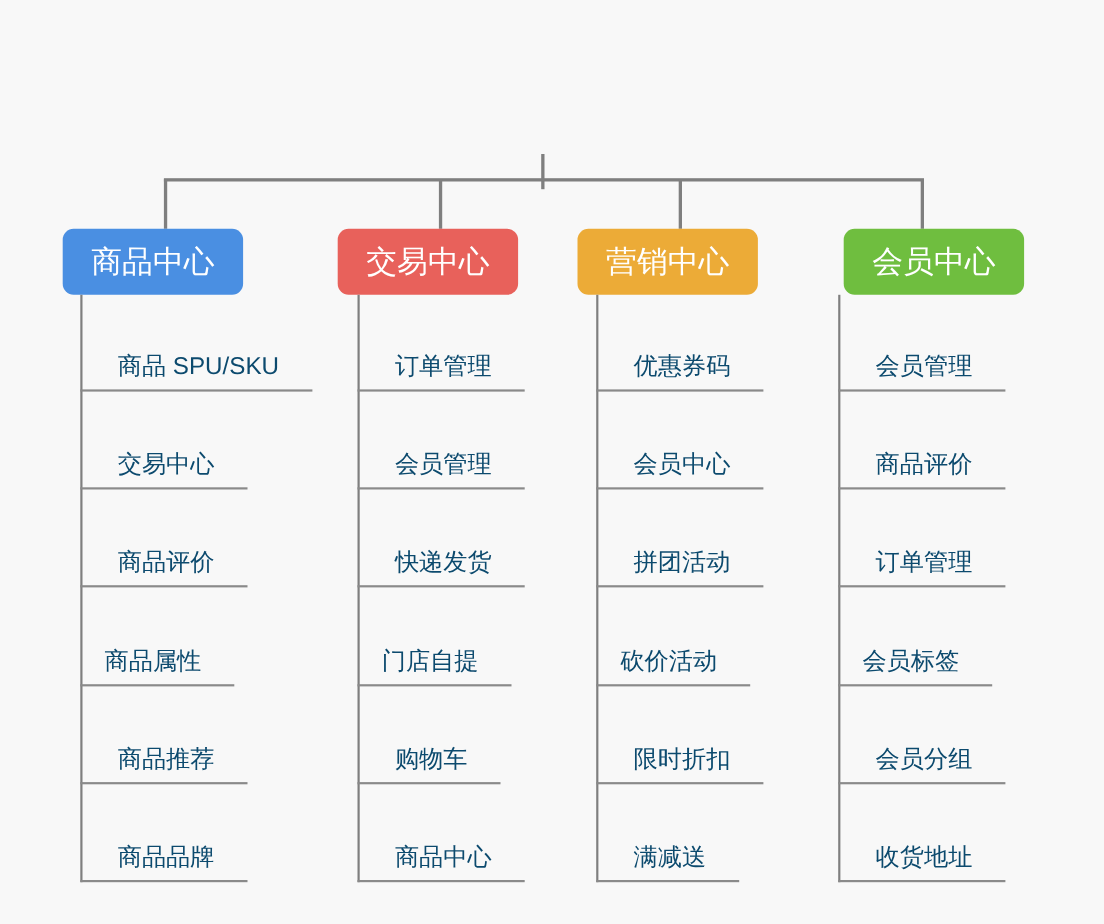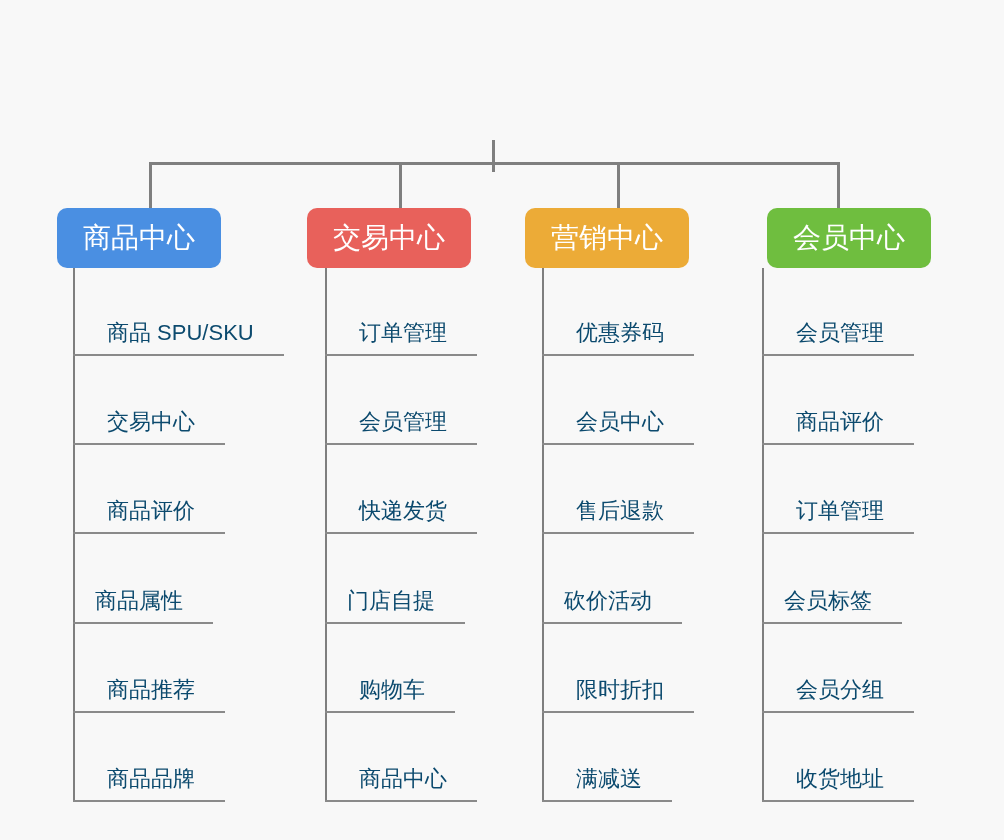--- a/index.html
+++ b/index.html
@@ -107,21 +107,21 @@
     <div class="child">会员管理</div>
     <div class="child">快递发货</div>
     <div class="child">门店自提</div>
     <div class="child">购物车</div>
     <div class="child">商品中心</div>
   </div>
 
   <div class="col col-2">
     <div class="child">优惠券码</div>
     <div class="child">会员中心</div>
-    <div class="child">售后退款</div>
+    <div class="child">拼团活动</div>
     <div class="child">砍价活动</div>
     <div class="child">限时折扣</div>
     <div class="child">满减送</div>
   </div>
 
   <div class="col col-3">
     <div class="child">会员管理</div>
     <div class="child">商品评价</div>
     <div class="child">订单管理</div>
     <div class="child">会员标签</div>

